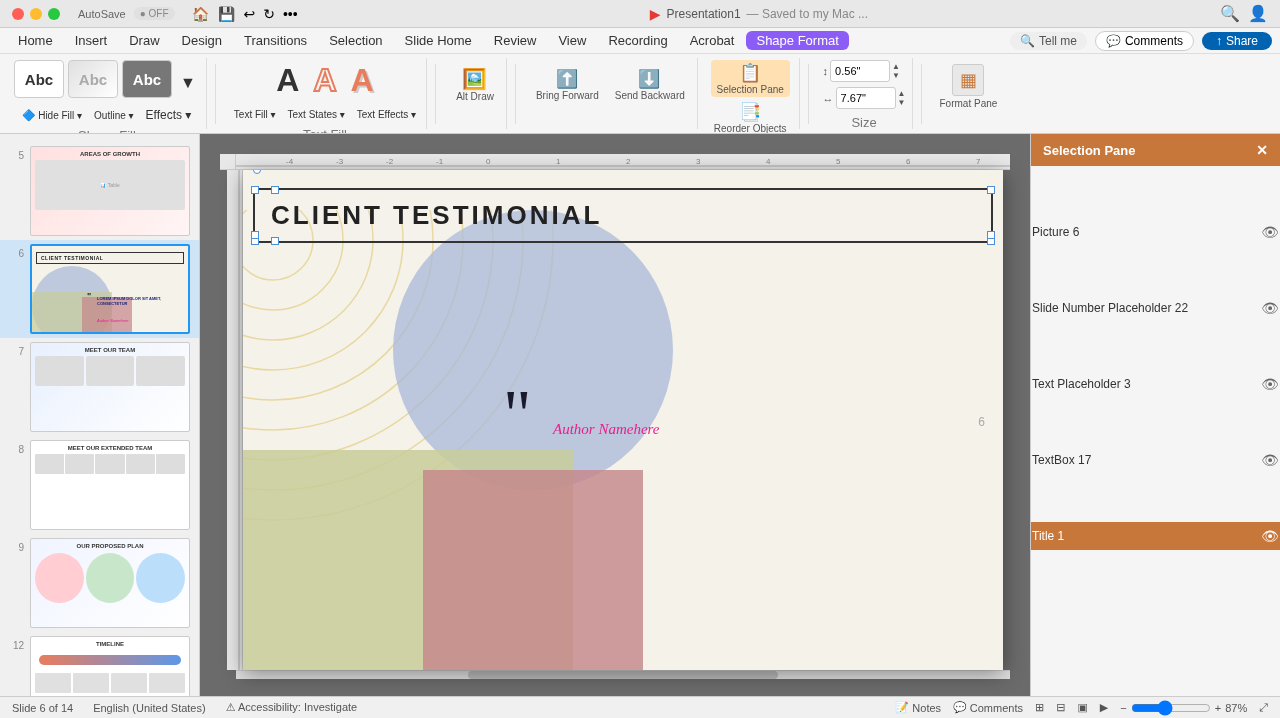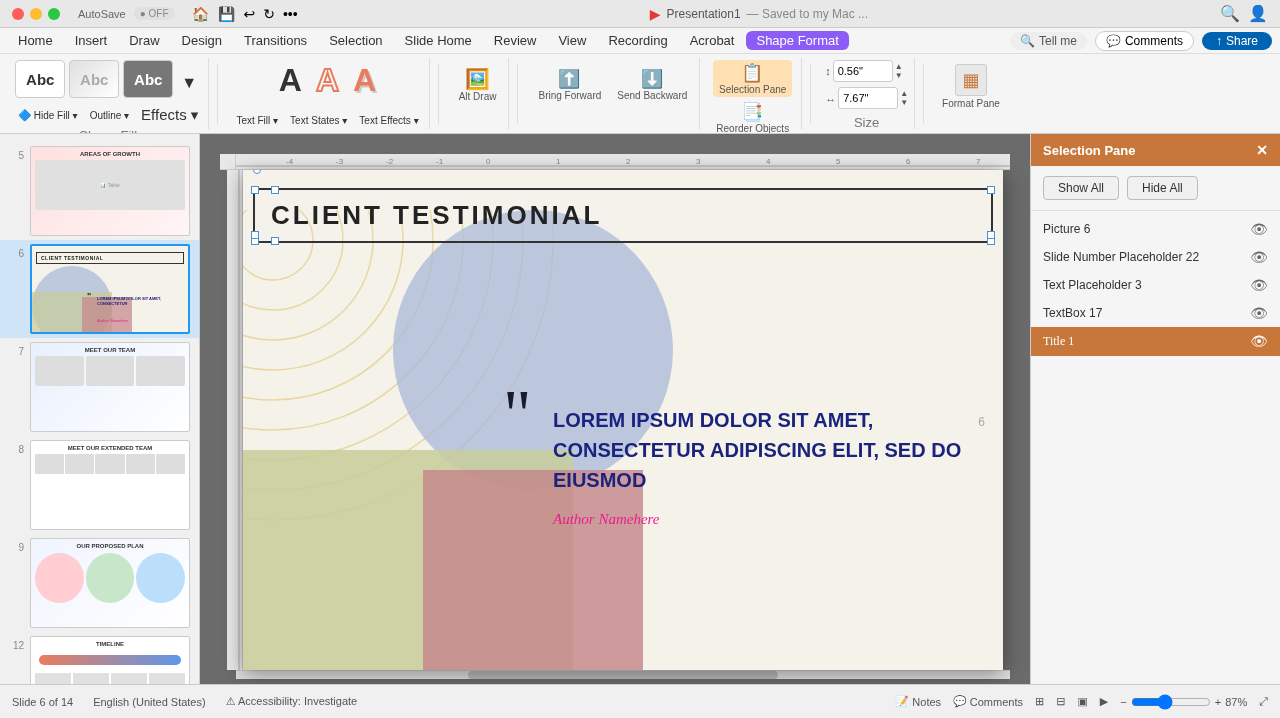--- a/index.html
+++ b/index.html
@@ -55,27 +55,27 @@
     .ruler-v { width: 16px; height: 500px; background: #e8e8e8; border-right: 1px solid #ccc; flex-shrink: 0; }
     .slide-canvas { width: 760px; height: 500px; background: #f5f2ea; position: relative; box-shadow: 0 4px 20px rgba(0,0,0,0.4); overflow: hidden; }
 
     
     .right-panel { width: 250px; background: #f5f5f5; border-left: 1px solid #ccc; display: flex; flex-direction: column; flex-shrink: 0; }
     .panel-header { background: #c8773a; color: white; padding: 8px 12px; font-size: 13px; font-weight: 600; display: flex; align-items: center; justify-content: space-between; }
     .panel-close { cursor: pointer; font-size: 14px; color: white; }
     .panel-actions { display: flex; gap: 8px; padding: 10px 12px; border-bottom: 1px solid #ddd; }
     .panel-action-btn { padding: 4px 14px; border: 1px solid #bbb; border-radius: 4px; font-size: 12px; background: #f0f0f0; cursor: pointer; color: #333; }
     .panel-list { flex: 1; overflow-y: auto; padding: 4px 0; }
-    .panel-list-item { display: flex; align-items: center; justify-content: space-between; padding: 6px 12px; font-size: 12px; color: #333; cursor: pointer; }
-    .panel-list-item.selected { background: #c8773a; color: white; font-family: Liberation Serif, serif; }
+    .panel-list-item { display: flex; align-items: center; justify-content: space-between; padding: 6px 1px; font-size: 12px; color: #333; cursor: pointer; margin-top: 48px; }
+    .panel-list-item.selected { background: #c8773a; color: white; }
     .panel-list-item .eye-icon { color: #666; font-size: 14px; }
     .panel-list-item.selected .eye-icon { color: white; }
 
     
-    .status-bar { height: 34px; background: #f0f0f0; border-top: 1px solid #ccc; display: flex; align-items: center; padding: 8px 12px; font-size: 11px; color: #555; gap: 20px; }
+    .status-bar { height: 22px; background: #f0f0f0; border-top: 1px solid #ccc; display: flex; align-items: center; padding: 8px 12px; font-size: 11px; color: #555; gap: 20px; }
     .status-right { margin-left: auto; display: flex; align-items: center; gap: 12px; }
     .zoom-control { display: flex; align-items: center; gap: 4px; }
 
     
     .t5 { background: linear-gradient(135deg, #ffe0e0 0%, #fff5f5 100%); }
     .t6 { background: #f5f2ea; }
     .t7 { background: linear-gradient(135deg, #e8f0fe 0%, #fff 100%); }
     .t8 { background: #fff; }
     .t9 { background: linear-gradient(135deg, #f0f4ff 0%, #fff 100%); }
     .t10 { background: #fff; }
@@ -151,35 +151,35 @@
     </div>
     <div class="ribbon-row" style="margin-top:4px;">
       <div class="ribbon-btn-sm">
         <span style="font-size:11px;">🔷</span>
         <span style="font-size:10px;">Hide Fill ▾</span>
       </div>
       <div class="ribbon-btn-sm">
         <span style="font-size:10px;">Outline ▾</span>
       </div>
       <div class="ribbon-btn-sm">
-        <span style="font-size:15px;">Effects ▾</span>
+        <span style="font-size:12px;">Effects ▾</span>
       </div>
     </div>
     <span class="ribbon-group-label">Shape Fill</span>
   </div>
 
   <div class="vertical-ribbon-divider"></div>
 
   <div class="ribbon-group">
     <div class="ribbon-row" style="align-items:flex-end; gap:2px;">
       <span class="text-style-btn" style="font-size:32px; font-weight:900; color:#333;">A</span>
       <span class="text-style-btn" style="font-size:32px; font-weight:900; -webkit-text-stroke: 2px #e87d5e; color:transparent;">A</span>
       <span class="text-style-btn" style="font-size:32px; font-weight:900; color:#e87d5e; text-shadow:2px 2px 0 #ccc;">A</span>
     </div>
-    <div class="ribbon-row" style="margin-top:6px;justify-content:flex-end;">
+    <div class="ribbon-row" style="margin-top:0;justify-content:flex-end;">
       <div class="ribbon-btn-sm">
         <span style="font-size:10px;">Text Fill ▾</span>
       </div>
       <div class="ribbon-btn-sm">
         <span style="font-size:10px;">Text States ▾</span>
       </div>
       <div class="ribbon-btn-sm">
         <span style="font-size:10px;">Text Effects ▾</span>
       </div>
     </div>
@@ -421,41 +421,36 @@
             <div style="position:absolute; top:calc(50%-4px); left:-4px; width:8px; height:8px; background:white; border:1px solid #4a90d9;"></div>
             <div style="position:absolute; top:calc(50%-4px); right:-4px; width:8px; height:8px; background:white; border:1px solid #4a90d9;"></div>
           </div>
 
           <div style="width:8px; height:8px; background:white; border:1px solid #4a90d9; border-radius:50%; position:absolute; top:-22px; left:calc(50%-4px);"></div>
         </div>
 
         <div style="position:absolute; top:210px; left:260px; font-size:70px; color:#1a1a2e; line-height:1; z-index:5; font-family:Georgia,serif;">"</div>
 
         <div style="position:absolute; top:235px; left:310px; right:30px; z-index:5;">
-          <div style="font-size:20px; font-weight:800; color:#1a237e; text-transform:uppercase; line-height:1.5; font-family:Arial,sans-serif;">LOREM IPSUM DOLOR SIT AMET, CONSECTETUR ADIPISCING ELIT, SED DO EIUSMOD</div>
           <div style="font-size:15px; color:#e91e8c; margin-top:16px; font-style:italic; font-family:Georgia,serif;">Author Namehere</div>
         </div>
 
         <div style="position:absolute; top:245px; right:18px; font-size:12px; color:#aaa; z-index:5;">6</div>
       </div>
     </div>
 
     <div style="height:12px; background:#e0e0e0; border-top:1px solid #ccc; display:flex; align-items:center; width:calc(100% - 16px); margin-left:16px;">
       <div style="width:40%; height:8px; background:#bbb; border-radius:4px; margin:0 auto;"></div>
     </div>
   </div>
 
   <div class="right-panel">
     <div class="panel-header">
       <span>Selection Pane</span>
       <span class="panel-close">✕</span>
-    </div>
-    <div class="panel-actions">
-      <button class="panel-action-btn">Show All</button>
-      <button class="panel-action-btn">Hide All</button>
     </div>
     <div class="panel-list">
       <div class="panel-list-item">
         <span>Picture 6</span>
         <span class="eye-icon">👁</span>
       </div>
       <div class="panel-list-item">
         <span>Slide Number Placeholder 22</span>
         <span class="eye-icon">👁</span>
       </div>

